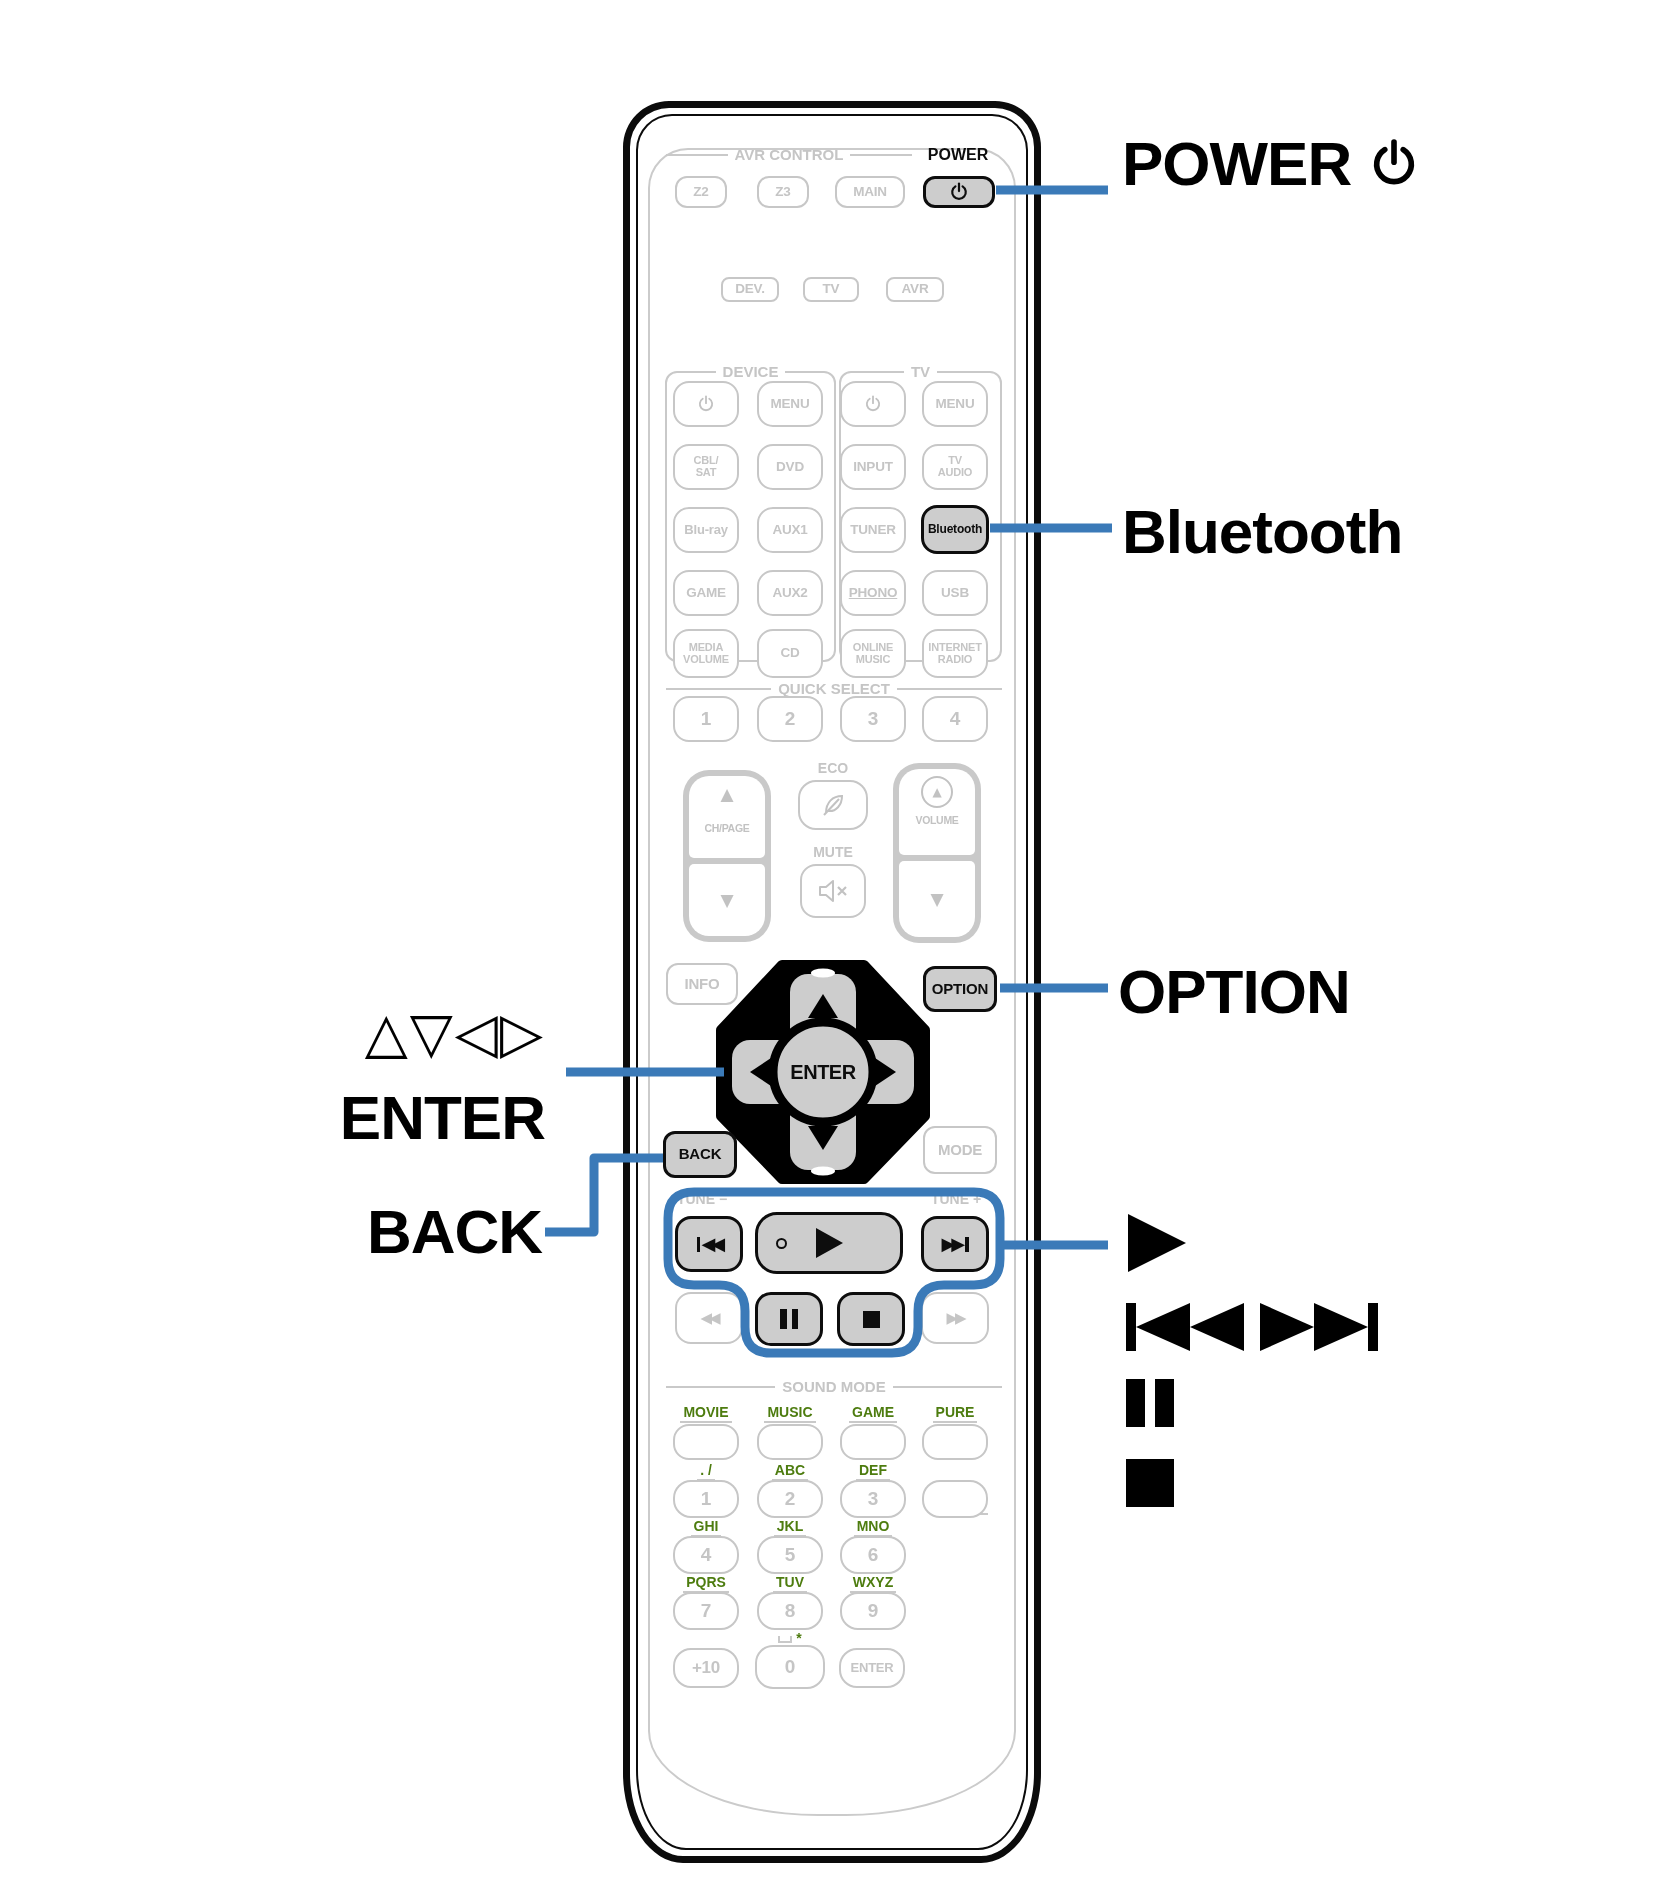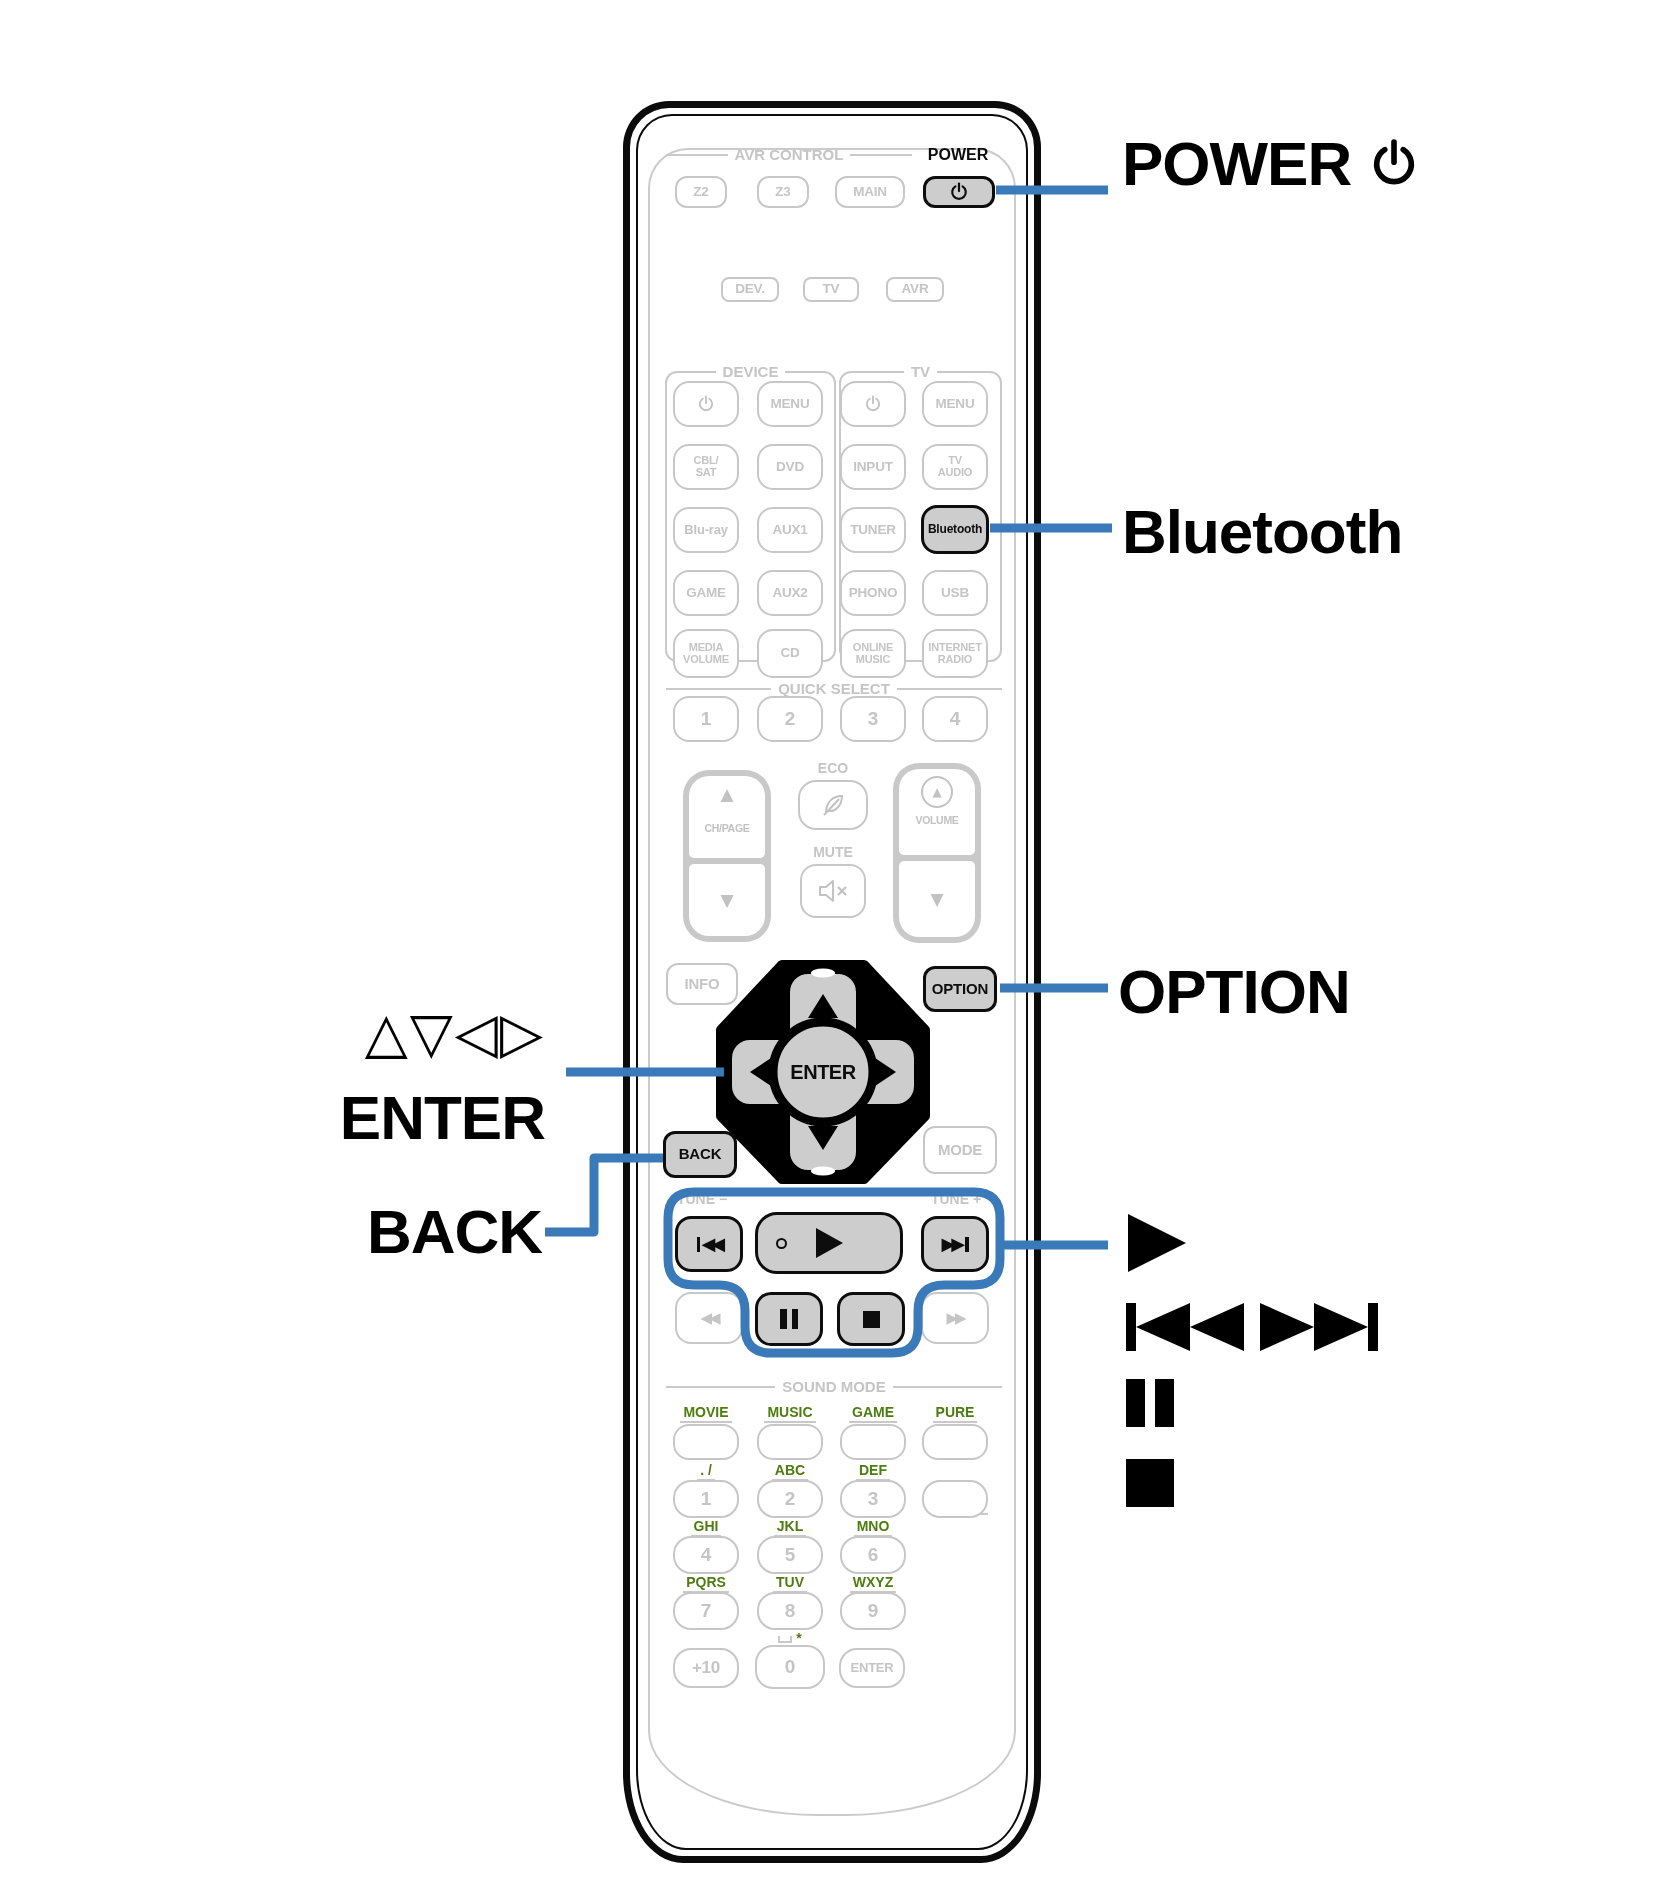--- a/index.html
+++ b/index.html
@@ -106,21 +106,21 @@
   <div class="b r16 two" style="left:922px;top:444px;width:66px;height:46px;">TV
 AUDIO</div>
 
   <div class="b r16" style="left:673px;top:507px;width:66px;height:46px;font-size:13px;">Blu-ray</div>
   <div class="b r16" style="left:757px;top:507px;width:66px;height:46px;">AUX1</div>
   <div class="b r16" style="left:840px;top:507px;width:66px;height:46px;">TUNER</div>
   <div class="b r16 act" style="left:921px;top:505px;width:68px;height:49px;font-size:12px;">Bluetooth</div>
 
   <div class="b r16" style="left:673px;top:570px;width:66px;height:46px;">GAME</div>
   <div class="b r16" style="left:757px;top:570px;width:66px;height:46px;">AUX2</div>
-  <div class="b r16" style="left:840px;top:570px;width:66px;height:46px;">PHONO</div>
+  <div class="b r16" style="left:840px;top:570px;width:66px;height:46px;text-decoration:underline;">PHONO</div>
   <div class="b r16" style="left:922px;top:570px;width:66px;height:46px;">USB</div>
 
   <div class="b r16 two" style="left:673px;top:629px;width:66px;height:49px;">MEDIA
 VOLUME</div>
   <div class="b r16" style="left:757px;top:629px;width:66px;height:49px;">CD</div>
   <div class="b r16 two" style="left:840px;top:629px;width:66px;height:49px;">ONLINE
 MUSIC</div>
   <div class="b r16 two" style="left:922px;top:629px;width:66px;height:49px;">INTERNET
 RADIO</div>
 

